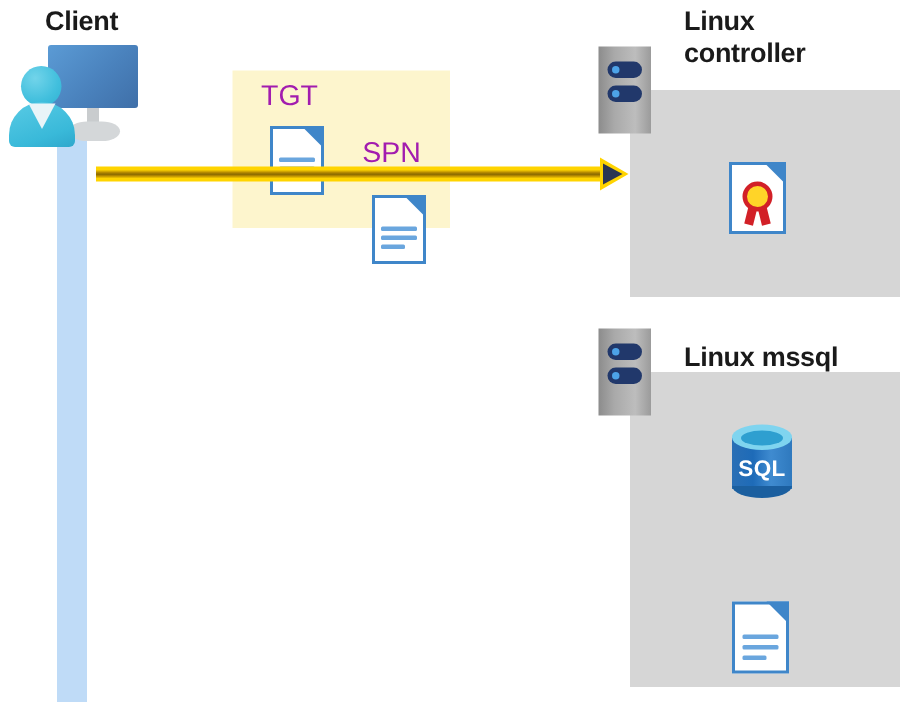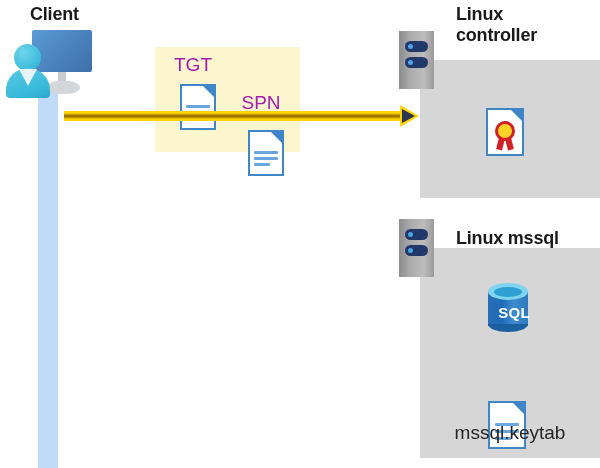--- a/index.html
+++ b/index.html
@@ -160,21 +160,21 @@
     position: absolute;
     background: #1b5f9f;
     border-radius: 50%;
   }
   .sql-text {
     position: absolute;
     color: #ffffff;
     font-weight: bold;
     font-size: 15px;
     letter-spacing: 0.3px;
-    text-align: right;
+    text-align: center;
     width: 100%;
   }
 
   
   .msg-label {
     color: #a21caf;
     font-size: 19px;
     text-align: center;
   }
   .file-label {
@@ -273,15 +273,14 @@
   </div>
 
   <div class="abs doc" style="left:488px; top:353px; width:38px; height:48px;">
     <div class="doc-body"></div>
     <div class="doc-fold"></div>
     <div class="doc-line" style="left:7px; top:22px; width:24px;"></div>
     <div class="doc-line" style="left:7px; top:29px; width:24px;"></div>
     <div class="doc-line" style="left:7px; top:36px; width:16px;"></div>
   </div>
 
-  <div class="abs file-label" style="left:420px; top:422px; width:180px;">mssql.keytab</div>
 
 </div>
 
 </body></html>

